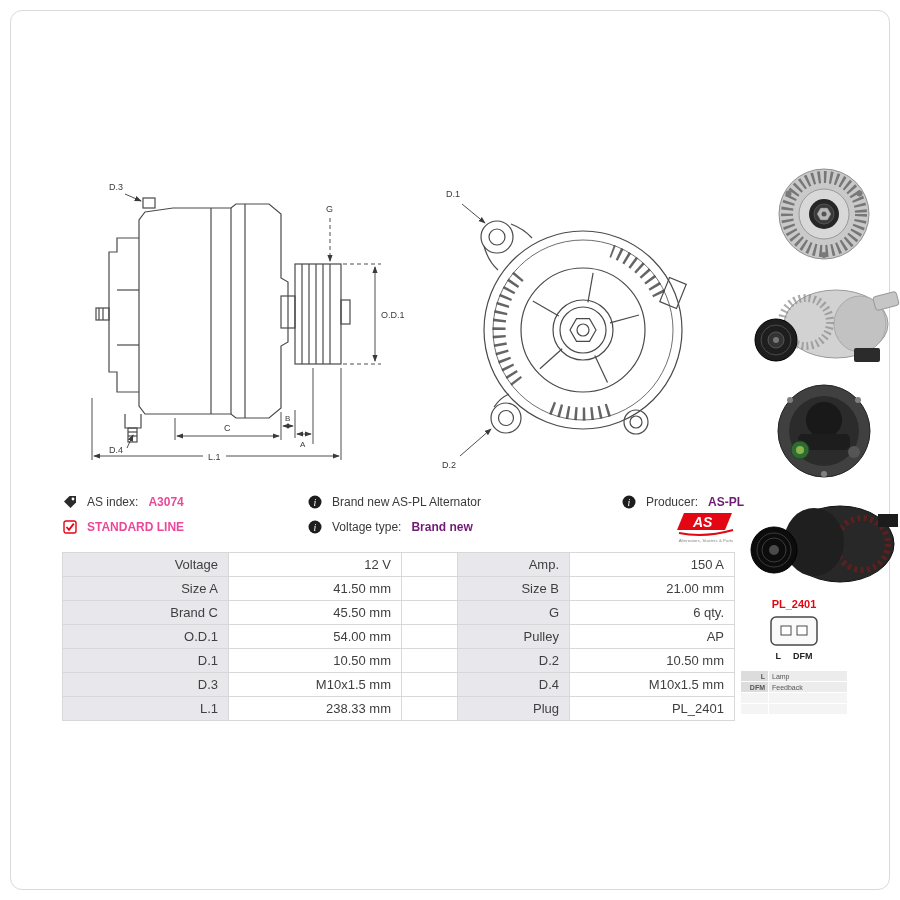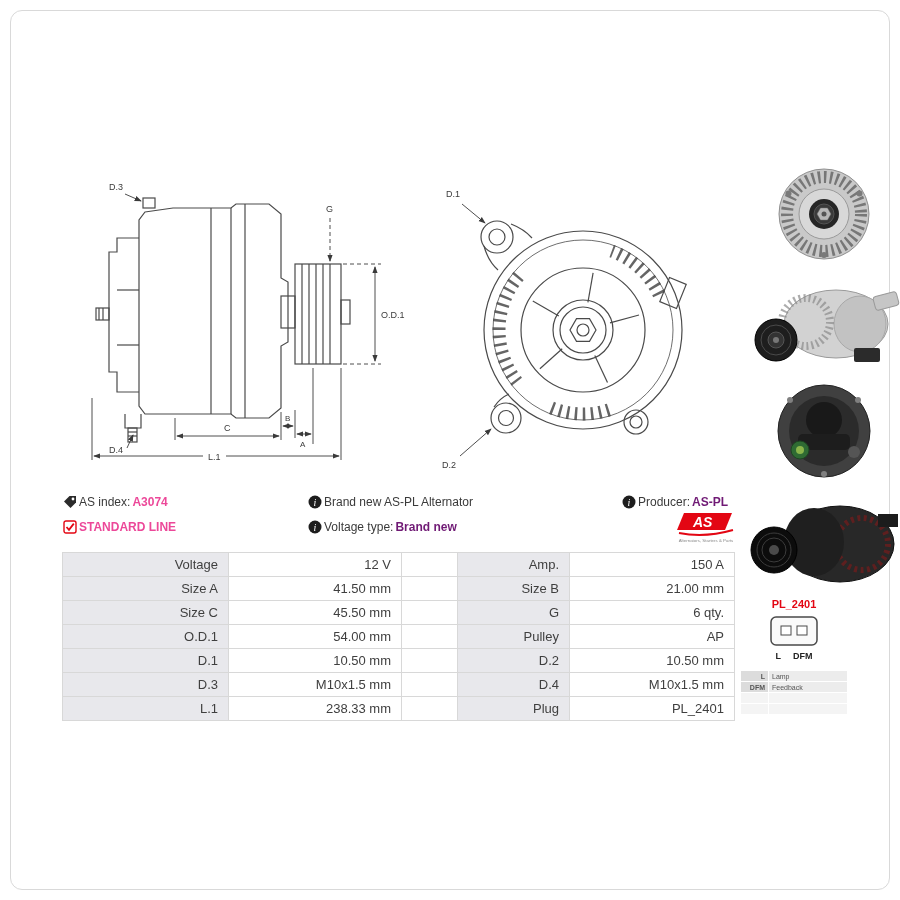--- a/index.html
+++ b/index.html
@@ -1,20 +1,20 @@
 <!DOCTYPE html>
 <html><head>
 <meta charset="utf-8">
 <style>
   *{margin:0;padding:0;box-sizing:border-box}
   html,body{width:900px;height:900px;background:#fff}
   body{font-family:"Liberation Sans",sans-serif;position:relative;color:#3a3a3a;overflow:hidden}
   .frame{position:absolute;inset:10px;border:1px solid #d9d9d9;border-radius:12px;pointer-events:none}
   svg.drawing{position:absolute}
-  .info-item{position:absolute;display:flex;align-items:center;gap:2px;font-size:12px;white-space:nowrap}
+  .info-item{position:absolute;display:flex;align-items:center;gap:10px;font-size:12px;white-space:nowrap}
   .info-item .icn{flex:0 0 auto;display:inline-flex}
   .bold{font-weight:bold;color:#701a75}
   .red{color:#ec4899;font-weight:bold}
   table.spec{position:absolute;left:62px;top:552px;border-collapse:collapse;table-layout:fixed;width:672px;font-size:13px}
   table.spec td{border:1px solid #d8d8d8;height:24px;padding:0 10px;text-align:right;color:#3f3f3f;overflow:hidden;white-space:nowrap}
   table.spec td.lbl{background:#e8e8ec}
   table.spec td.val{background:#fff}
   table.spec td.gap{background:#fff}
   .photo{position:absolute;left:736px;width:172px}
   .plug-panel{position:absolute;left:740px;top:598px;width:108px;text-align:center}
@@ -274,21 +274,21 @@
       <td class="val">150 A</td>
     </tr>
     <tr>
       <td class="lbl">Size A</td>
       <td class="val">41.50 mm</td>
       <td class="gap"></td>
       <td class="lbl">Size B</td>
       <td class="val">21.00 mm</td>
     </tr>
     <tr>
-      <td class="lbl">Size C</td>
+      <td class="lbl">Brand C</td>
       <td class="val">45.50 mm</td>
       <td class="gap"></td>
       <td class="lbl">G</td>
       <td class="val">6 qty.</td>
     </tr>
     <tr>
       <td class="lbl">O.D.1</td>
       <td class="val">54.00 mm</td>
       <td class="gap"></td>
       <td class="lbl">Pulley</td>

